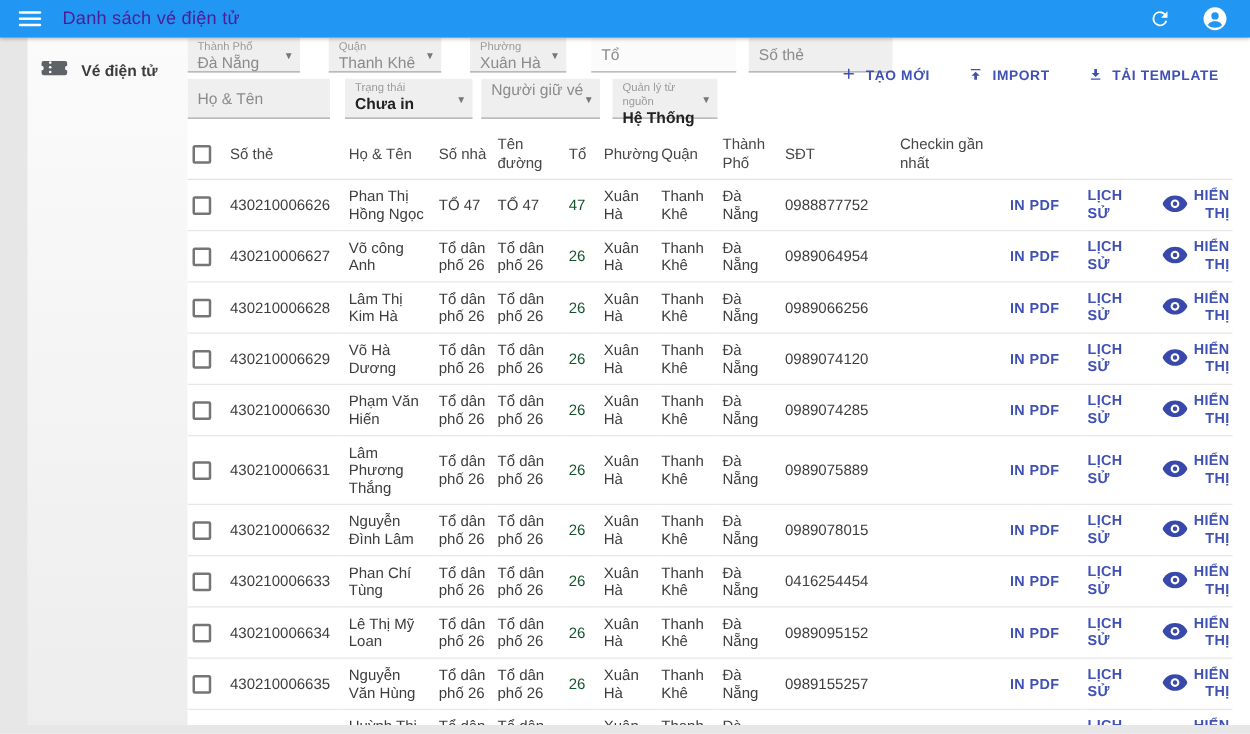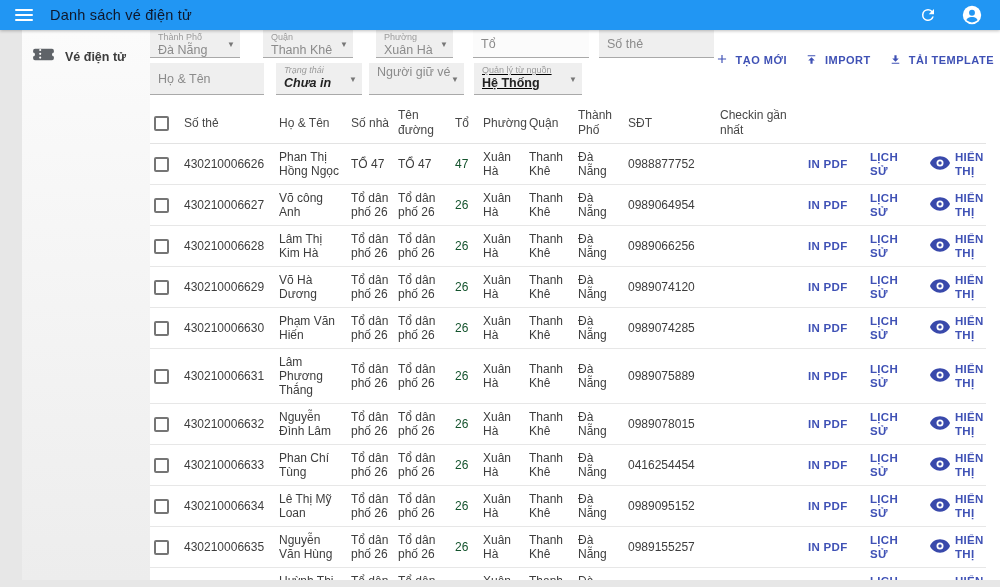--- a/index.html
+++ b/index.html
@@ -5,21 +5,21 @@
   * { margin:0; padding:0; box-sizing:border-box; }
   html,body { width:1000px; height:587px; overflow:hidden; }
   body { background:#e7e7e7; font-family:"Liberation Sans", sans-serif; position:relative; }
 
   
   .app-bar { position:absolute; top:0; left:0; width:1000px; height:30px; background:#2196f3;
              display:flex; align-items:center; z-index:20; box-shadow:0 1px 3px rgba(0,0,0,.25); }
   .hamburger { width:18px; height:12px; margin-left:15px; display:flex; flex-direction:column;
                justify-content:space-between; cursor:pointer; }
   .hamburger span { display:block; height:2px; background:#fff; border-radius:1px; }
-  .app-title { color:#0f172a; font-size:14.5px; margin-left:17px; letter-spacing:.2px; }
+  .app-title { color:#4c1d95; font-size:14.5px; margin-left:17px; letter-spacing:.2px; }
   .bar-spacer { flex:1; }
   .bar-icon { margin-right:24px; cursor:pointer; display:flex; align-items:center; }
 
   
   .shell { position:absolute; top:30px; left:0; width:1000px; height:550px; }
   .sidebar { position:absolute; left:22px; top:0; width:141px; height:550px;
              background:linear-gradient(#fbfbfb, #ededed); border-right:1px solid #e2e2e2; }
   .sidebar-item { display:flex; align-items:center; gap:11px; padding:16px 11px; cursor:pointer; }
   .sidebar-item .lbl { font-size:12.5px; font-weight:700; color:#3d3d3d; }
 
@@ -41,46 +41,46 @@
   .tinput::placeholder { color:#8b8b8b; }
   .tinput.white { background:#fbfbfb; }
 
   
   .f-thanhpho { width:90px; }
   .f-quan     { width:90px; margin-left:23px; }
   .f-phuong   { width:77px; margin-left:23px; }
   .f-to       { width:116px; margin-left:20px; }
   .f-sothe    { width:115px; margin-left:10px; }
   .f-hoten    { width:114px; }
-  .f-trangthai{ width:86px;  margin-left:12px;font-style:italic; }
+  .f-trangthai{ width:102px;  margin-left:12px; }
   .f-nguoigiu { width:95px;  margin-left:7px; }
-  .f-nguon    { width:108px; margin-left:10px;text-decoration:underline; }
+  .f-nguon    { width:84px; margin-left:10px; }
 
   
-  .toolbar { position:absolute; top:22px; right:6px; display:flex; align-items:center; gap:18px; z-index:5; }
+  .toolbar { position:absolute; top:22px; right:25px; display:flex; align-items:center; gap:30px; z-index:5; }
   .tbtn { display:flex; align-items:center; gap:7px; color:#3f51b5; font-size:11px; font-weight:700;
           letter-spacing:.5px; cursor:pointer; white-space:nowrap; }
 
   
   .table-wrap { margin-top:8px; }
   table { border-collapse:collapse; table-layout:fixed; width:836px; }
   col.c-chk{width:30px;} col.c-sothe{width:95px;} col.c-hoten{width:72px;} col.c-sonha{width:47px;}
   col.c-tenduong{width:57px;} col.c-to{width:28px;} col.c-phuong{width:46px;} col.c-quan{width:49px;}
   col.c-tp{width:50px;} col.c-sdt{width:92px;} col.c-checkin{width:88px;} col.c-pdf{width:62px;}
   col.c-ls{width:60px;} col.c-ht{width:60px;}
   th { font-weight:400; font-size:12px; color:#474747; text-align:left; padding:5px 4px;
        border-bottom:1px solid #e3e3e3; vertical-align:middle; height:34px; line-height:15px; }
   td { font-size:12px; color:#3d3d3d; padding:6px 4px; border-bottom:1px solid #e7e7e7;
        vertical-align:middle; height:41px; line-height:14px; }
   .checkbox { display:inline-block; width:15px; height:15px; border:2px solid #757575;
               border-radius:2px; background:#fff; cursor:pointer; vertical-align:middle; }
   .link { color:#3f51b5; font-weight:700; font-size:11.5px; letter-spacing:.3px; cursor:pointer; line-height:14px; }
   .wrap34 { display:inline-block; width:36px; }
   td.act-ht { }
-  .ht-inner { display:flex; align-items:center; gap:5px; cursor:pointer; }
+  .ht-inner { display:flex; align-items:center; gap:5px; cursor:pointer;text-align:right; }
   td.num { color:#14532d; }
 </style>
 </head>
 <body>
 
 <div class="app-bar">
   <div class="hamburger">
       <span></span>
       <span></span>
       <span></span>

